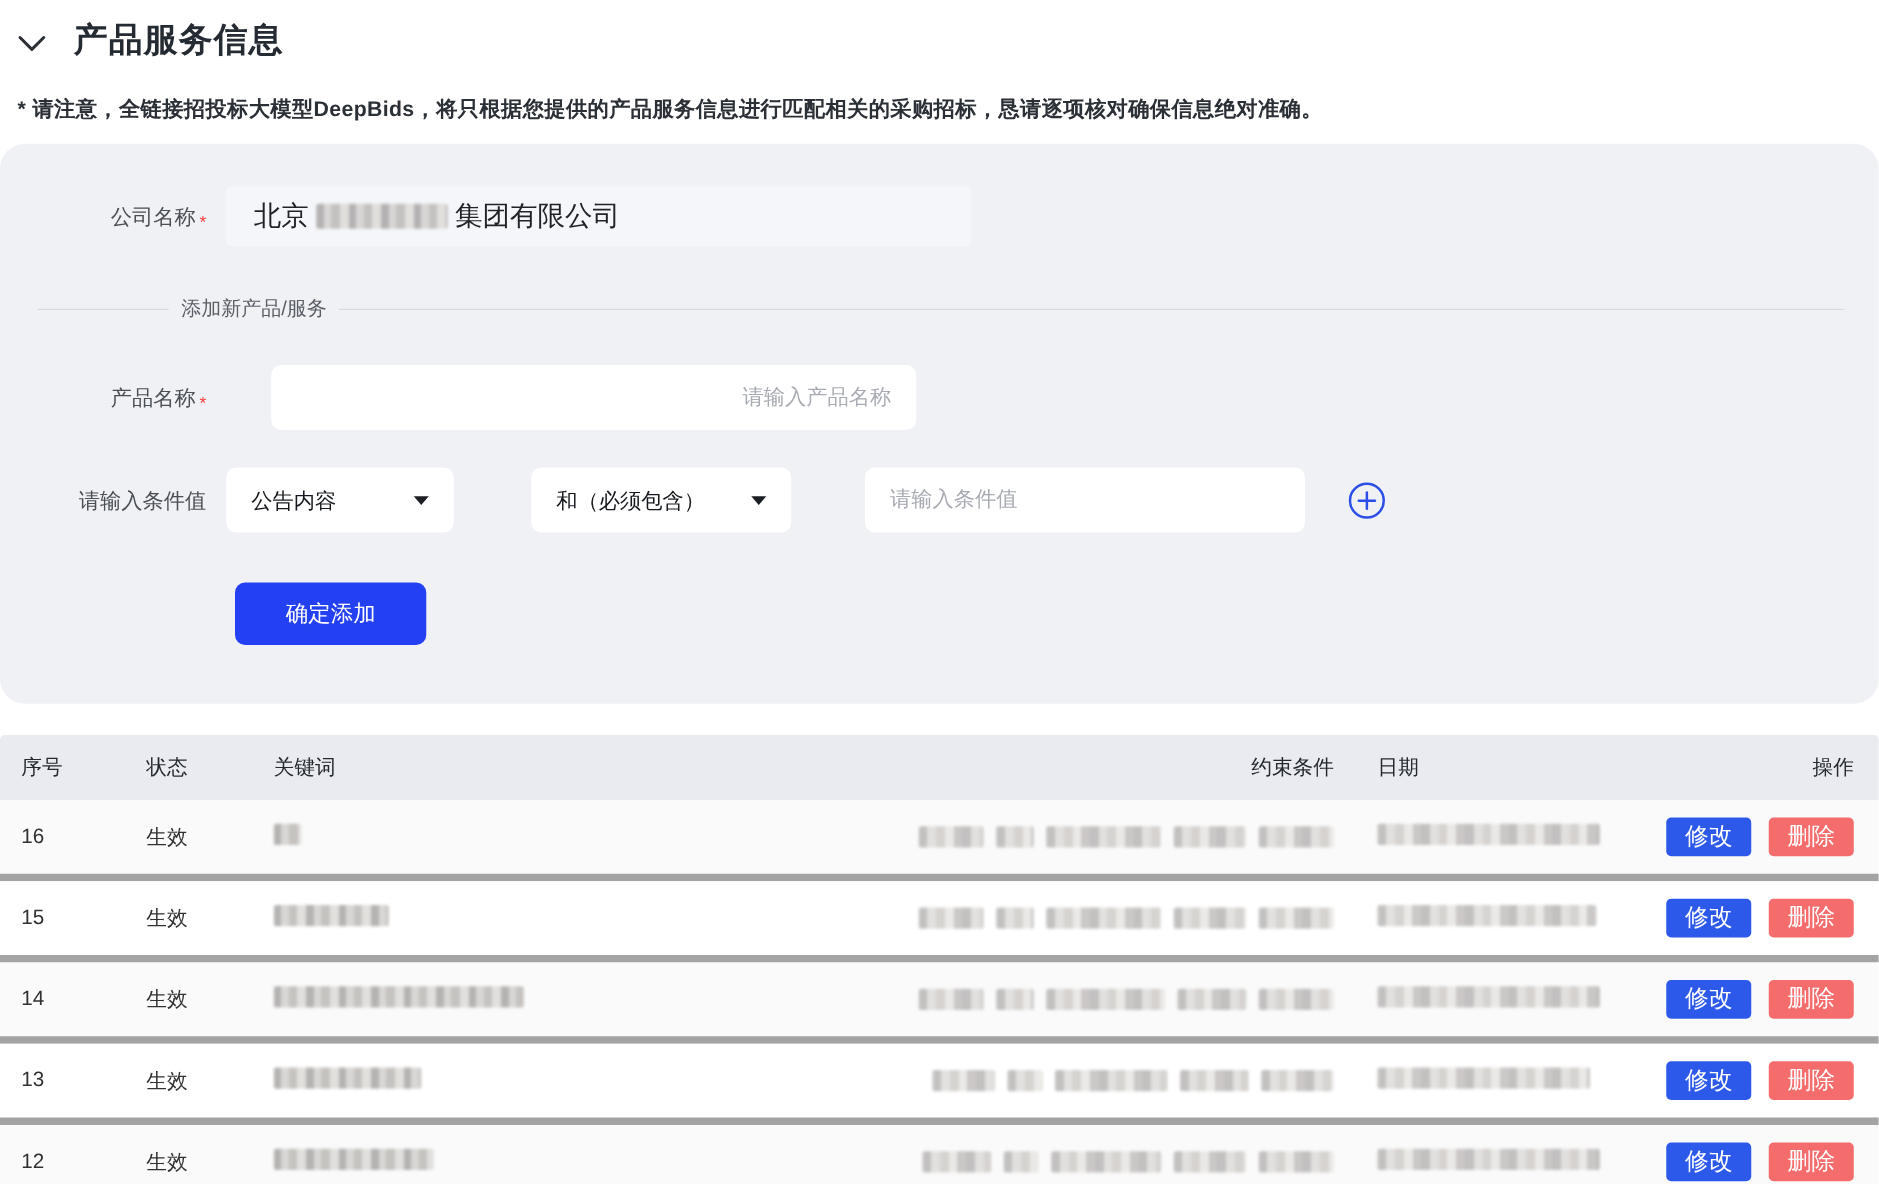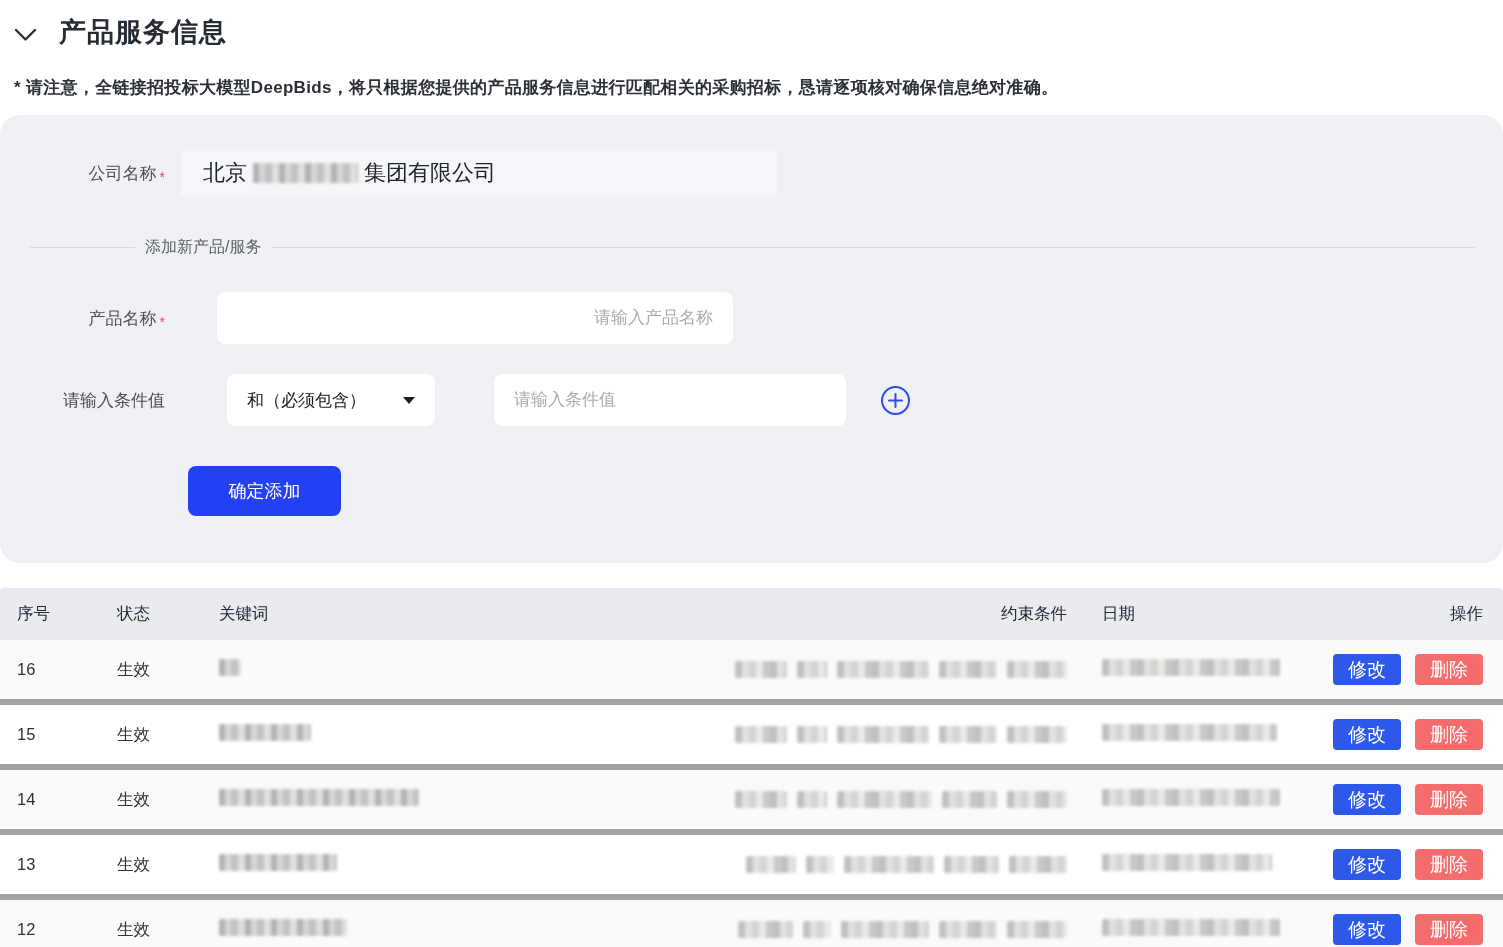--- a/index.html
+++ b/index.html
@@ -96,20 +96,24 @@
     <span>添加新产品/服务</span>
   </div>
 
   <div class="frow row2">
     <span class="flabel"><span>产品名称</span><span class="req">*</span></span>
     <input class="inp inp-product" type="text" placeholder="请输入产品名称" style="">
   </div>
 
   <div class="frow row3">
     <span class="flabel">请输入条件值</span>
+    <div class="sel sel-scope">
+      <span>公告内容</span>
+      <span class="caret"></span>
+    </div>
     <div class="sel sel-logic">
       <span>和（必须包含）</span>
       <span class="caret"></span>
     </div>
     <input class="inp inp-cond" type="text" placeholder="请输入条件值" style="">
     <span class="plus-wrap">
       <svg width="31" height="31" viewBox="0 0 31 31">
           <circle cx="15.5" cy="15.5" r="13.5" fill="none" stroke="#2b4fe8" stroke-width="2"></circle>
           <path d="M15.5 9v13M9 15.5h13" stroke="#2b4fe8" stroke-width="2" stroke-linecap="round"></path>
         </svg>

